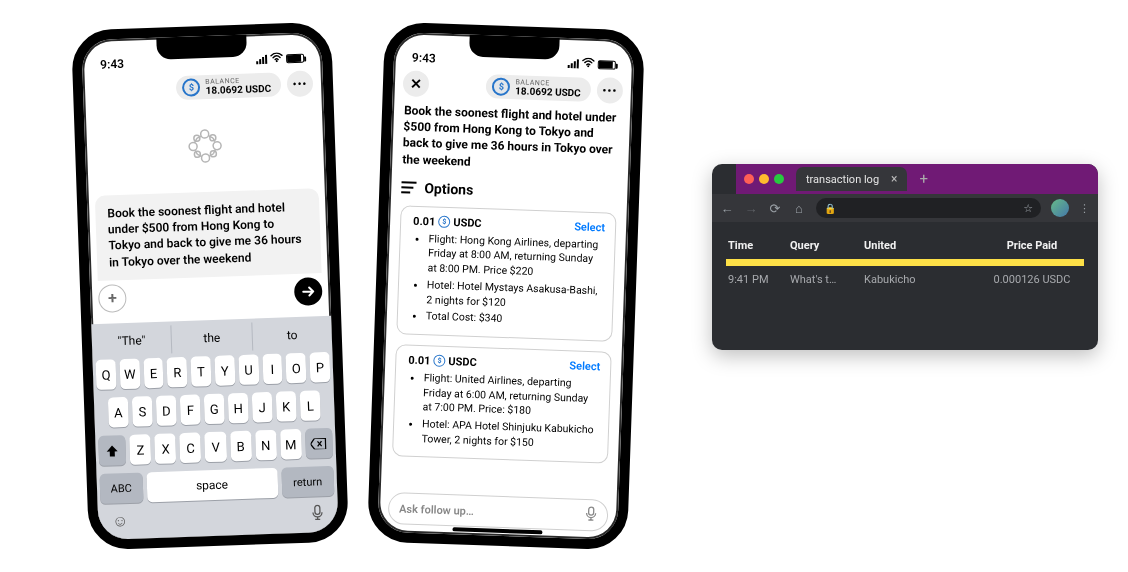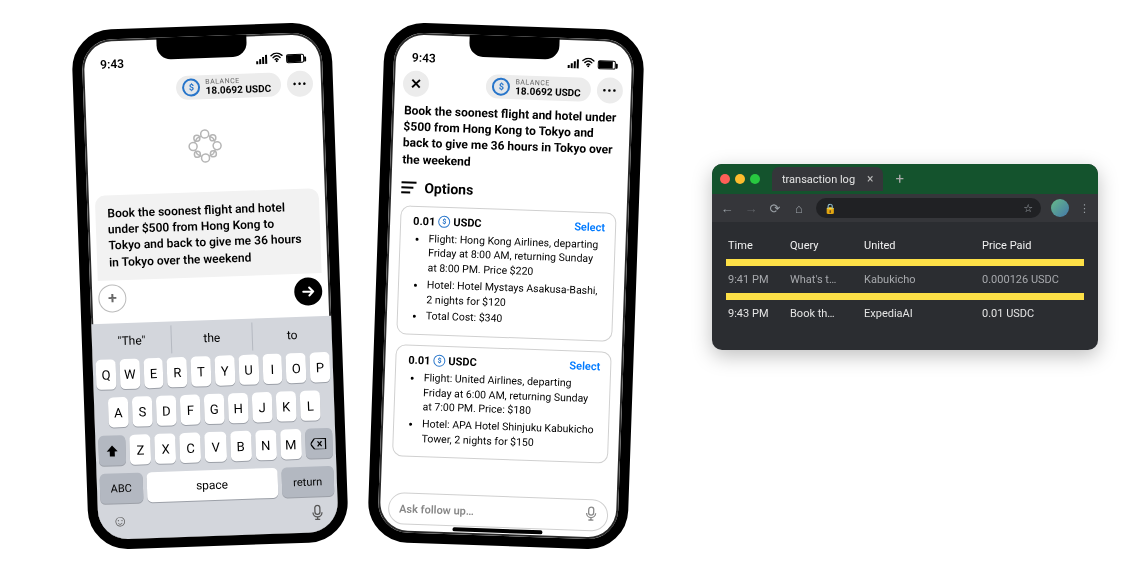--- a/index.html
+++ b/index.html
@@ -143,41 +143,41 @@
 
   
   #browser{
     position:absolute; left:712px; top:164px;
     width:386px; height:186px;
     border-radius:10px; overflow:hidden;
     box-shadow:0 6px 20px rgba(0,0,0,.25);
     background:#2b2d31;
     font-size:11px; color:#e4e4e4;
   }
-  .chrome-top{background:#14532d;height:30px;display:flex;align-items:center;padding:4px 8px;gap:6px;}
+  .chrome-top{background:#701a75;height:30px;display:flex;align-items:center;padding:4px 8px;gap:6px;margin-left:24px;}
   .traffic{display:flex;gap:5px;}
   .traffic span{width:10px;height:10px;border-radius:50%;}
   .tl-red{background:#ff5f57;} .tl-yel{background:#febc2e;} .tl-grn{background:#28c840;}
   .tab{background:#35363a;border-radius:7px 7px 0 0;padding:5px 10px;display:flex;align-items:center;gap:8px;font-size:11px;margin-left:6px;}
   .tab .tx{color:#bbb;font-size:12px;margin-left:4px;}
   .newtab{color:#aaa;font-size:15px;margin-left:6px;}
   .chrome-bar{background:#35363a;height:28px;display:flex;align-items:center;padding:0 8px;gap:10px;}
   .nav-ico{color:#9aa0a6;width:14px;text-align:center;font-size:13px;}
   .omni{flex:1;background:#202124;border-radius:14px;height:20px;display:flex;align-items:center;padding:0 8px;gap:6px;}
   .lock{font-size:10px;color:#9aa0a6;}
   .star{color:#9aa0a6;margin-left:auto;}
   .avatar{width:18px;height:18px;border-radius:50%;background:linear-gradient(135deg,#6b8,#47a);}
   .dots3{color:#9aa0a6;}
 
   .tlog-table{padding:10px 14px 0;}
   .tlog-head,.tlog-row{display:grid;grid-template-columns:56px 68px 1fr 100px;gap:6px;padding:7px 2px;align-items:center;}
-  .tlog-head{font-weight:400;color:#f1f1f1;}
+  .tlog-head{font-weight:700;color:#f1f1f1;}
   .tlog-row{color:#a7a9ad;border-top:7px solid #fde047;}
   .tlog-row:first-of-type{border-top:none;}
-  .price-cell{text-align:left;}
+  .price-cell{text-align:center;}
 </style>
 </head>
 <body>
 
 <div id="phone1" class="phone">
   <div class="status-bar">
     <span>9:43</span>
     <div class="status-icons">
       <div class="signal-bars">
           <span></span>
@@ -426,20 +426,14 @@
       <span>Query</span>
       <span>United</span>
       <span class="price-cell">Price Paid</span>
     </div>
     <div class="tlog-row">
       <span>9:41 PM</span>
       <span>What's t…</span>
       <span>Kabukicho</span>
       <span class="price-cell">0.000126 USDC</span>
     </div>
-    <div class="tlog-row" style="color:#e4e4e4">
-      <span>9:43 PM</span>
-      <span>Book th…</span>
-      <span>ExpediaAI</span>
-      <span class="price-cell">0.01 USDC</span>
-    </div>
   </div>
 </div>
 
 </body></html>

